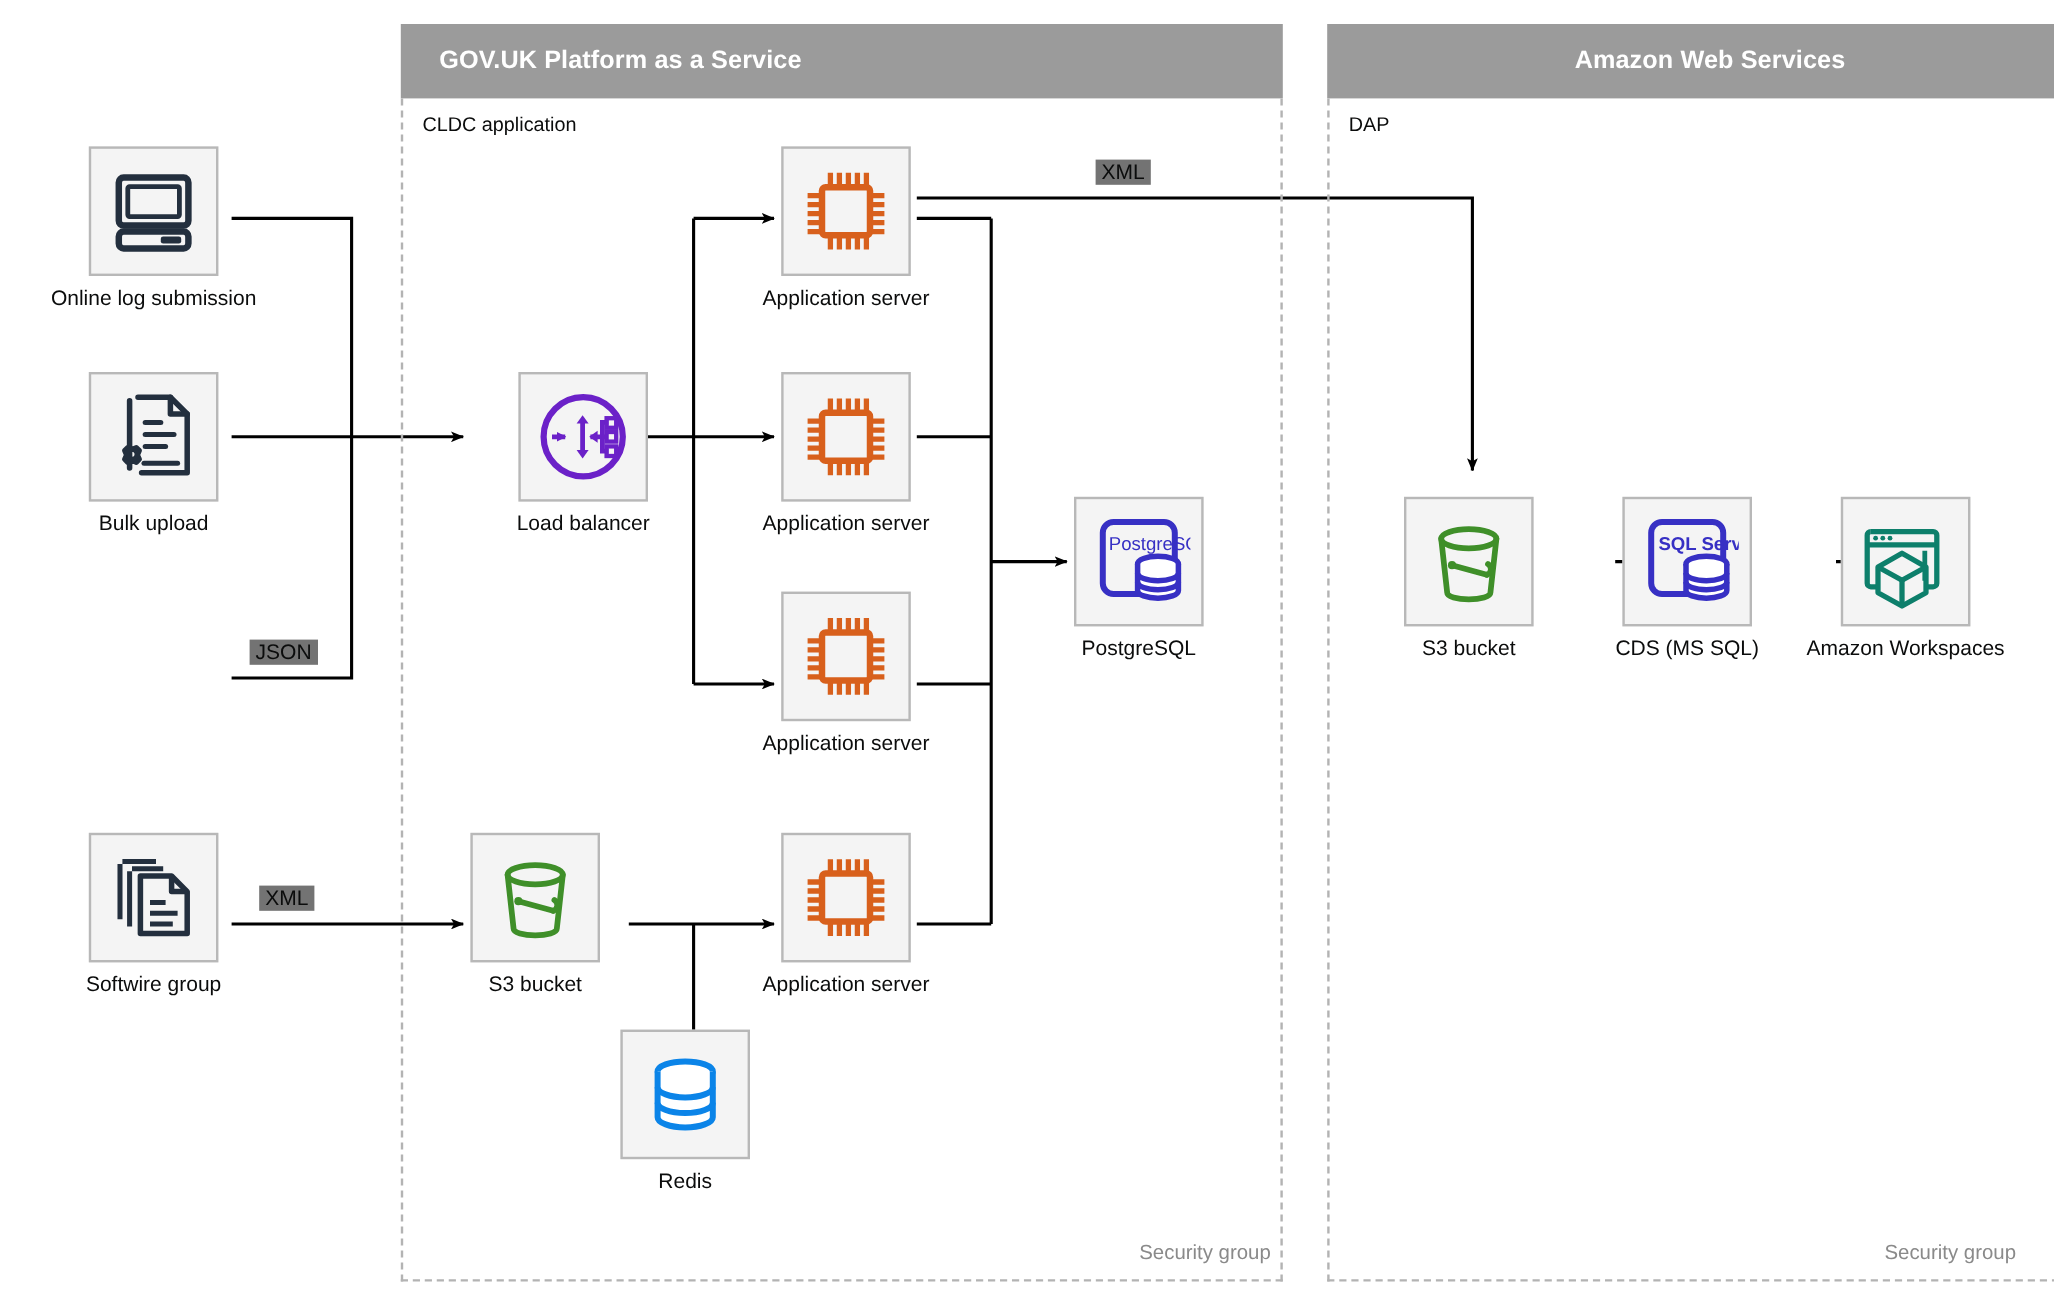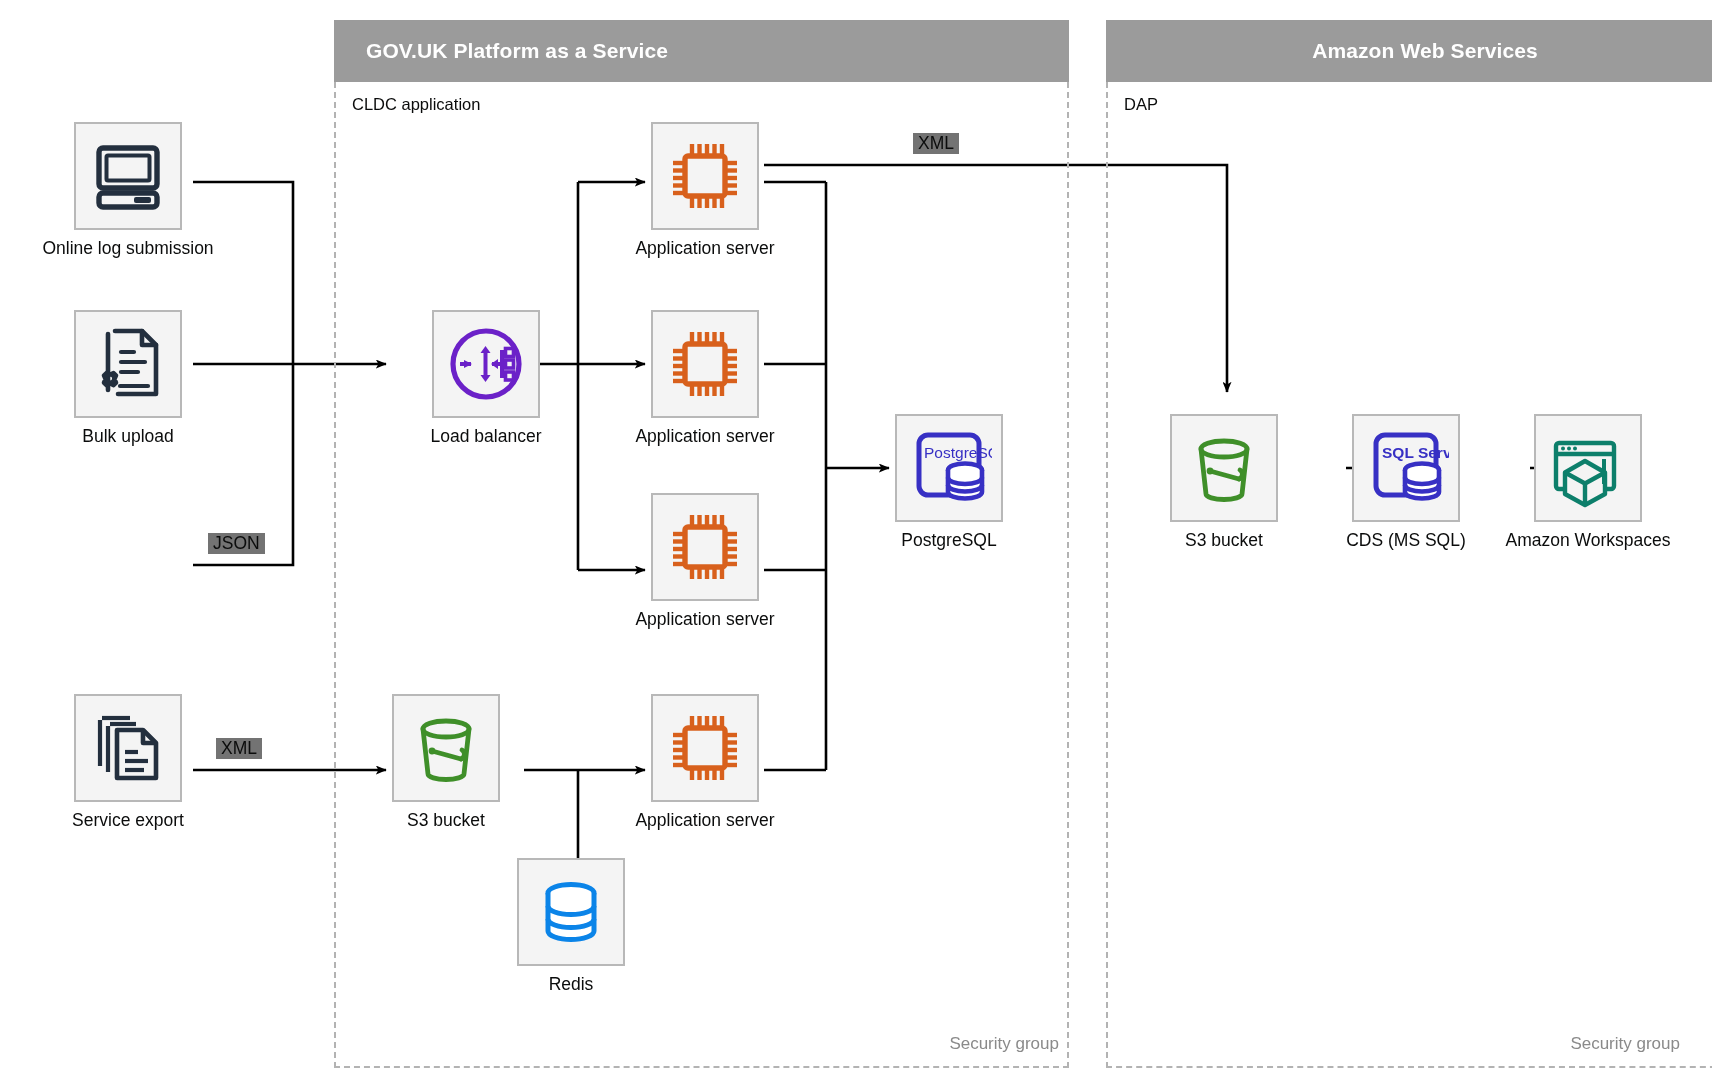--- a/index.html
+++ b/index.html
@@ -196,21 +196,21 @@
         </g>
         <g fill="none" stroke="#232f3e" stroke-width="4.6" stroke-linejoin="round">
           <path d="M29,22 L55,22 L68,35 L68,70 L29,70 Z"></path>
           <path d="M55,22 L55,35 L68,35"></path>
           <path d="M37,44 L50,44" stroke-width="4.2"></path>
           <path d="M37,53 L60,53" stroke-width="4.2"></path>
           <path d="M37,62 L56,62" stroke-width="4.2"></path>
         </g>
       </svg>
     </div>
-    <div class="node-label">Service export</div>
+    <div class="node-label">Softwire group</div>
   </div>
 
   <div class="node" style="left:392px; top:310px;margin-left:40px;">
     <div class="node-box">
       <svg width="84" height="84" viewBox="0 0 84 84">
         <circle cx="42" cy="42" r="33" fill="none" stroke="#6b21c8" stroke-width="5.2"></circle>
         <g stroke="#6b21c8" stroke-width="4" fill="none" stroke-linecap="butt">
           <path d="M16,42 L27,42" marker-end="url(#lbArrowR)"></path>
           <path d="M41.5,28 L41.5,56"></path>
           <path d="M48,42 L58,42"></path>

